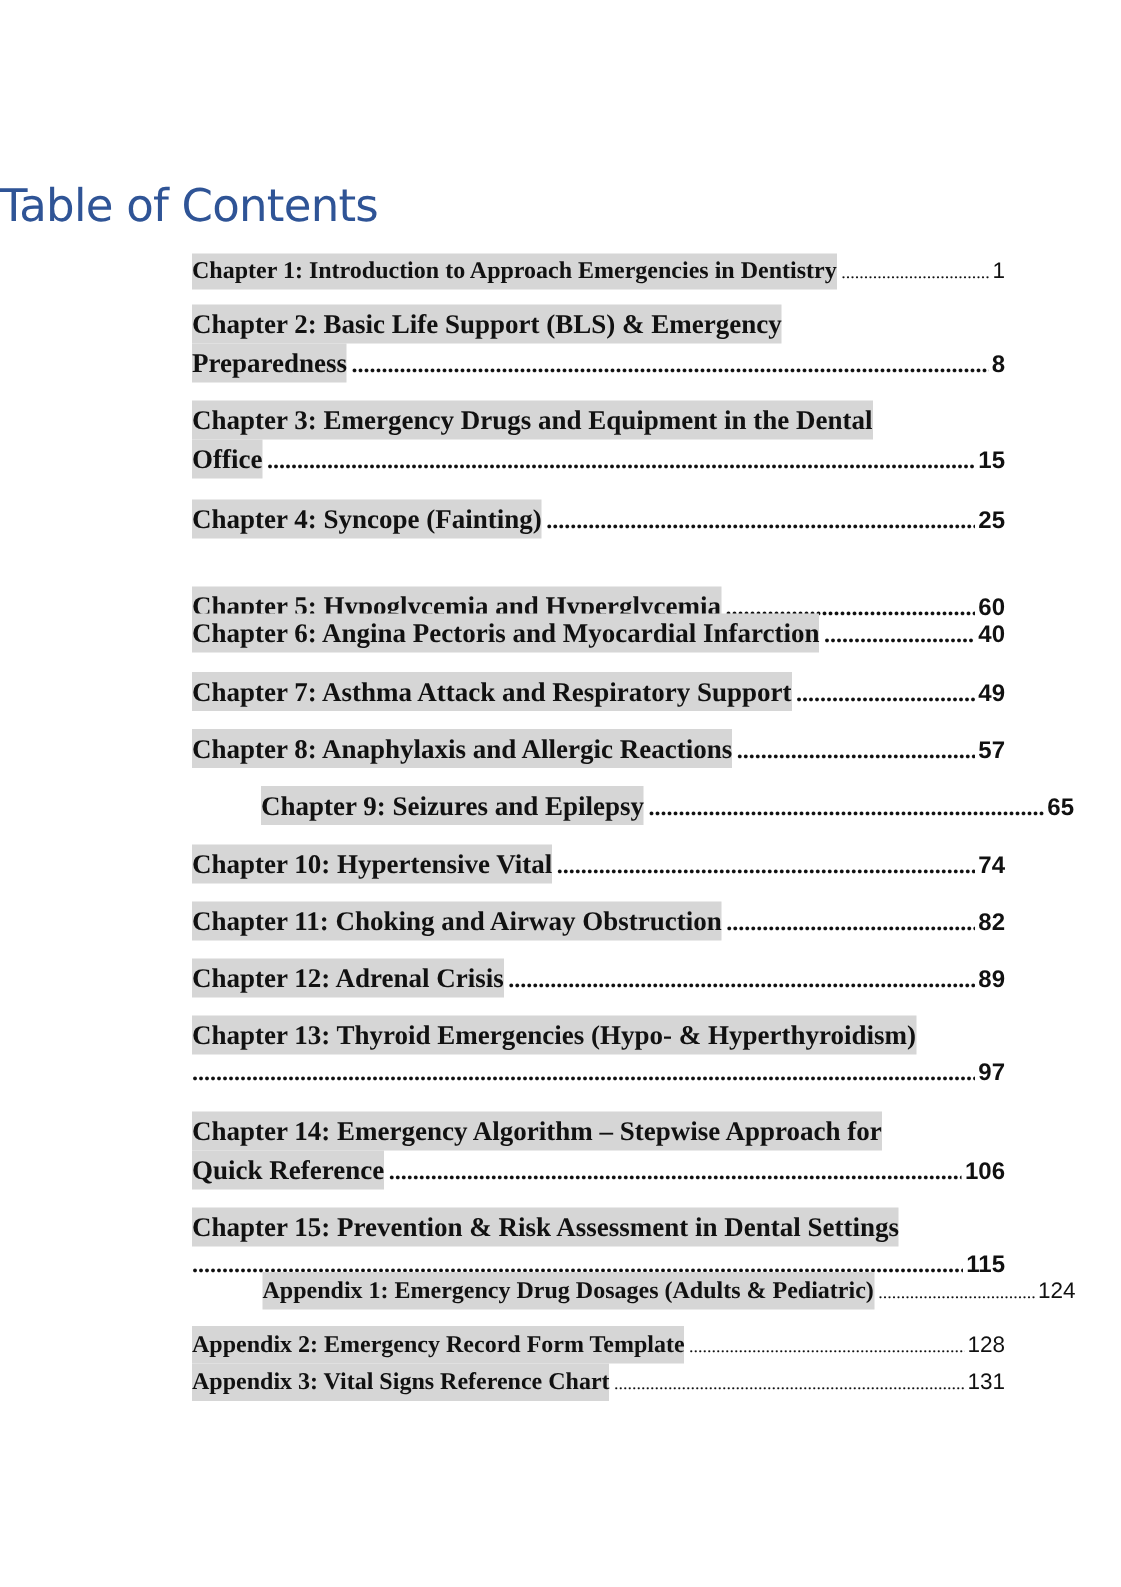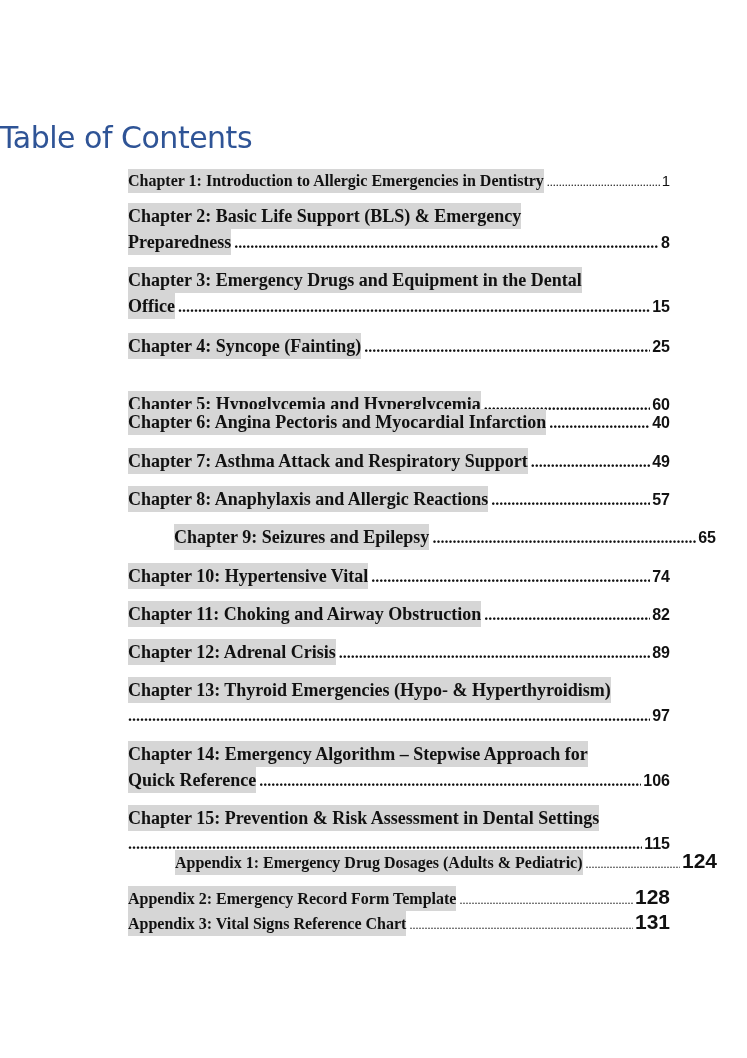--- a/index.html
+++ b/index.html
@@ -17,33 +17,33 @@
   .leader::before { content: "........................................................................................................................................................................................................"; letter-spacing: 0px; }
   .pg { font-family: "Liberation Sans", sans-serif; margin-left: 2px; }
   .chapter { font-size: 18px; line-height: 26px; }
   .chapter .leader { font-size: 16px; }
   .chapter .pg { font-size: 16px; }
   .small { font-size: 16px; line-height: 24px; }
   .small .leader { font-size: 12px; font-weight: normal; }
   .small .pg { font-size: 15px; font-weight: normal; }
   .appendix { font-size: 16px; line-height: 25px; }
   .appendix .leader { font-size: 12px; font-weight: normal; }
-  .appendix .pg { font-size: 21px; font-weight: bold; }
+  .appendix .pg { font-size: 15px; font-weight: normal; }
 </style>
 </head>
 <body>
 
 <div class="page">
   <div class="title">Table of Contents</div>
 
   <div class="toc">
 
     <div class="entry small" style="position:absolute; top:1px; width:542px;">
       <div class="line">
-        <span class="hl">Chapter 1: Introduction to Allergic Emergencies in Dentistry</span>
+        <span class="hl">Chapter 1: Introduction to Approach Emergencies in Dentistry</span>
         <span class="leader"></span>
         <span class="pg">1</span>
       </div>
     </div>
 
     <div class="entry chapter" style="position:absolute; top:35px; width:542px;">
       <div class="line">
           <span class="hl">Chapter 2: Basic Life Support (BLS) &amp; Emergency</span>
         </div>
       <div class="line">

